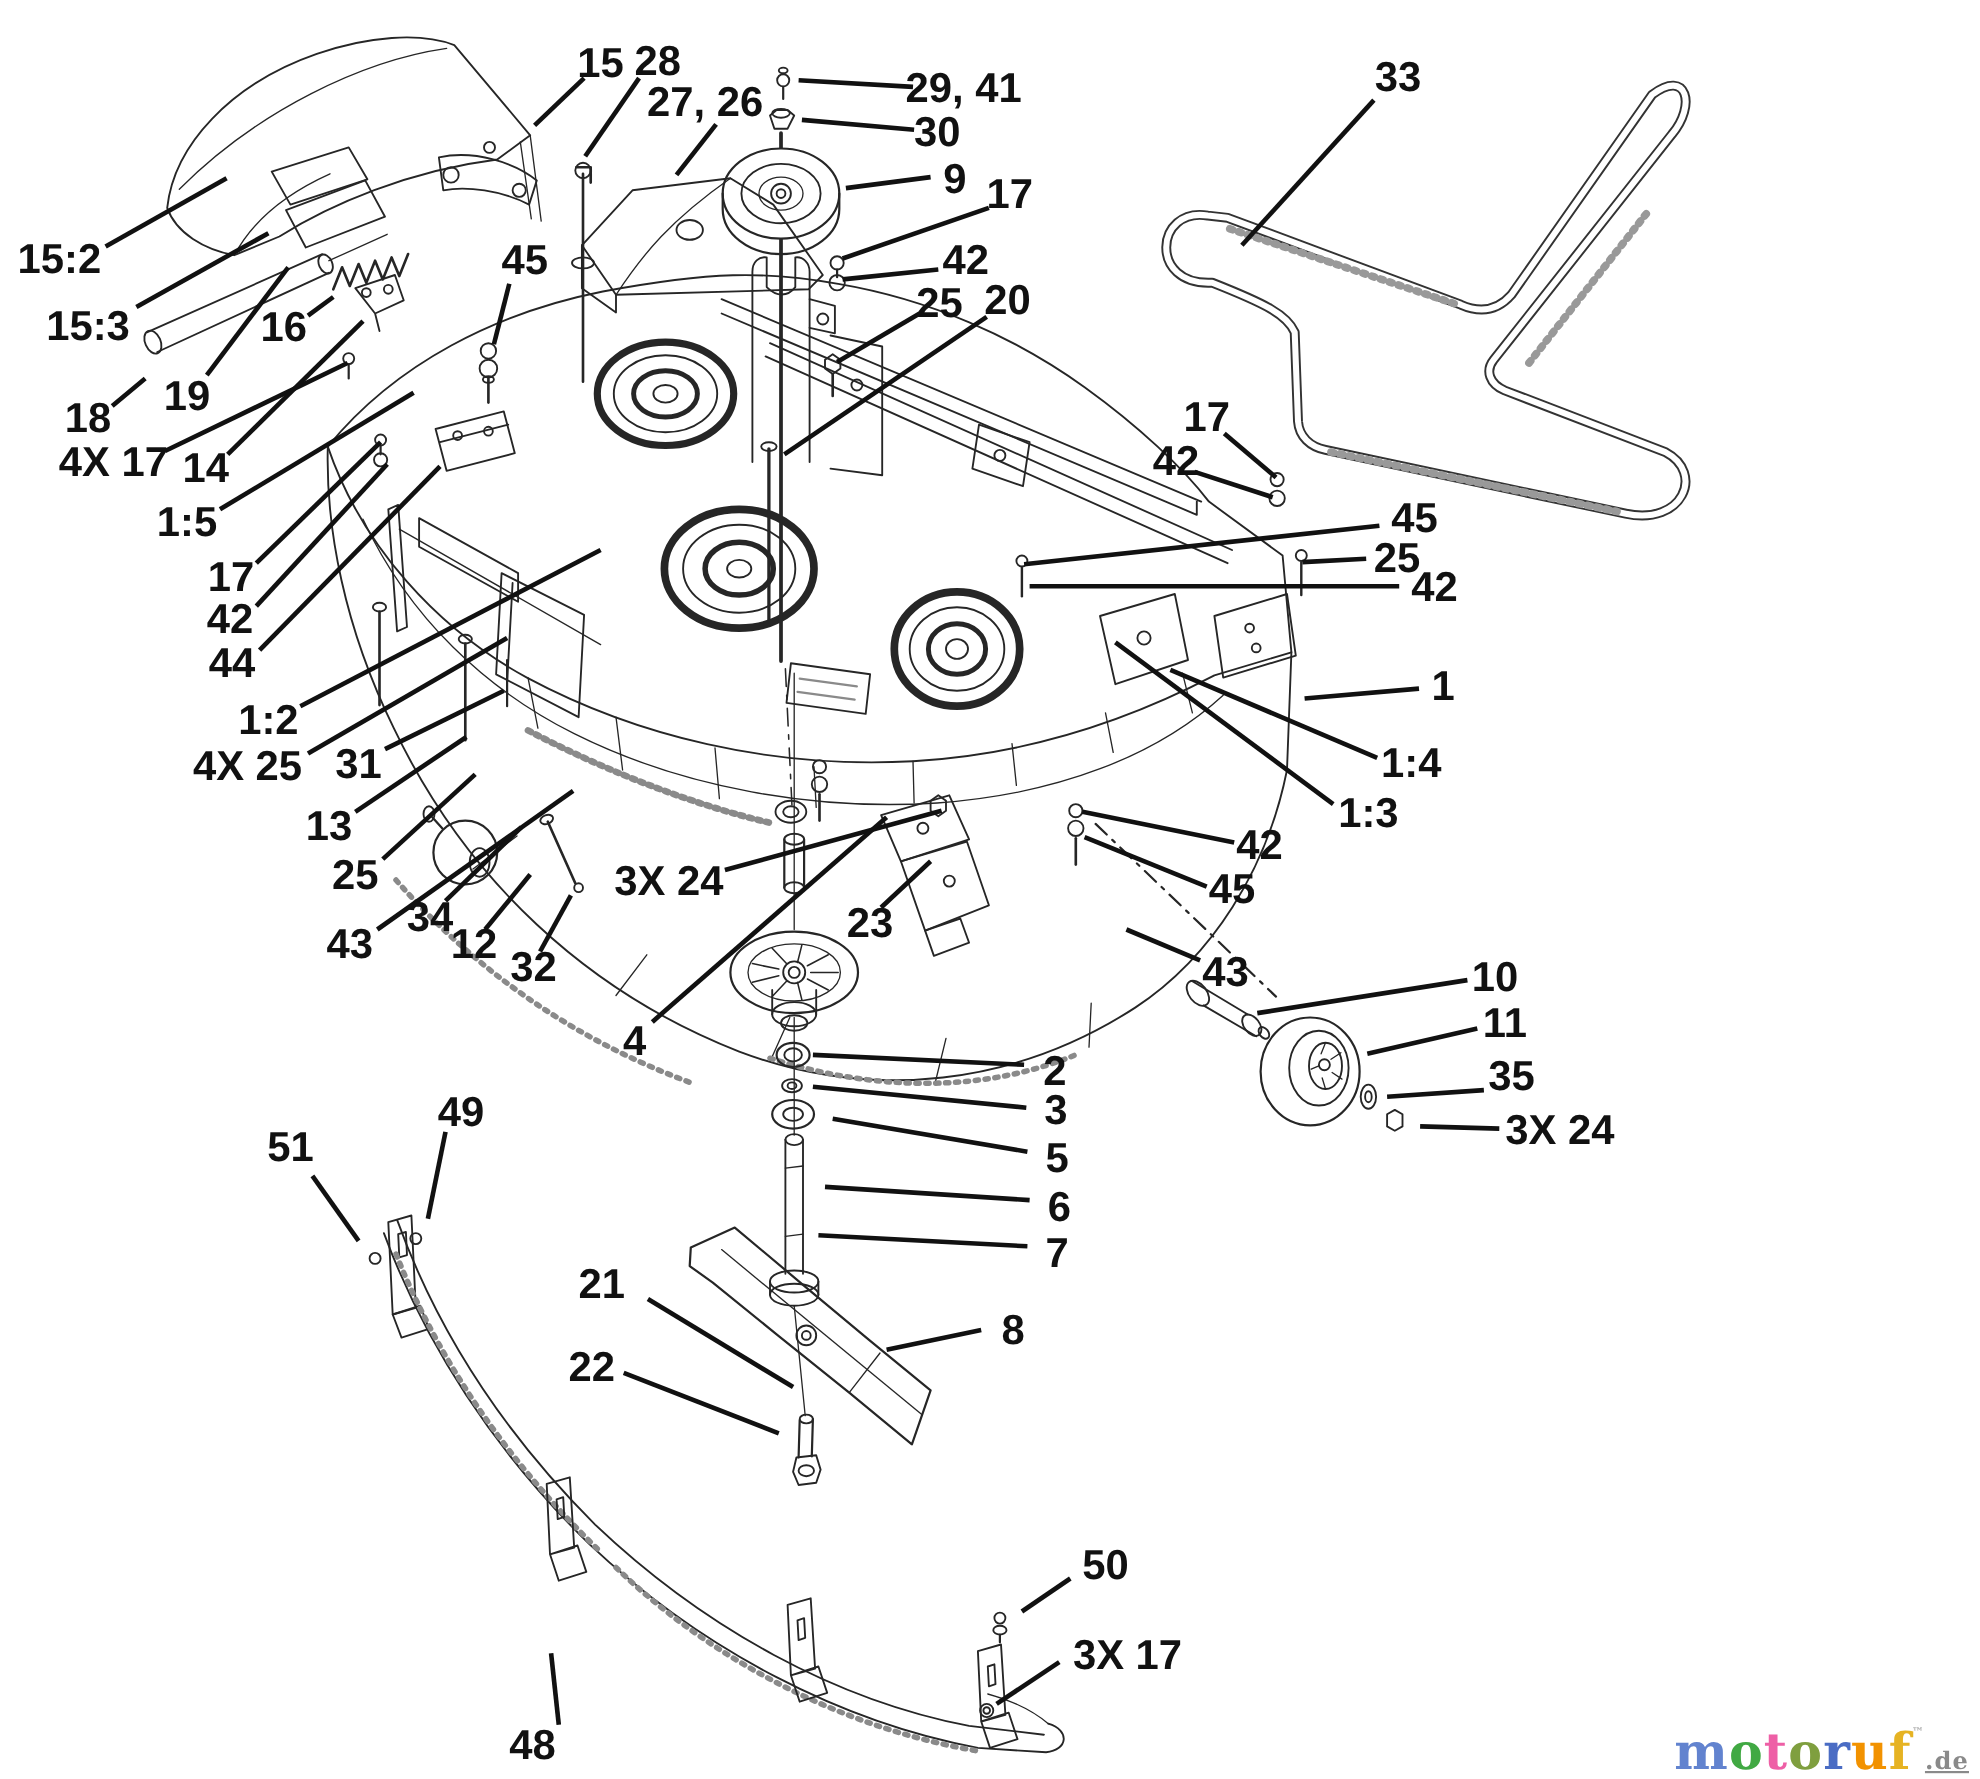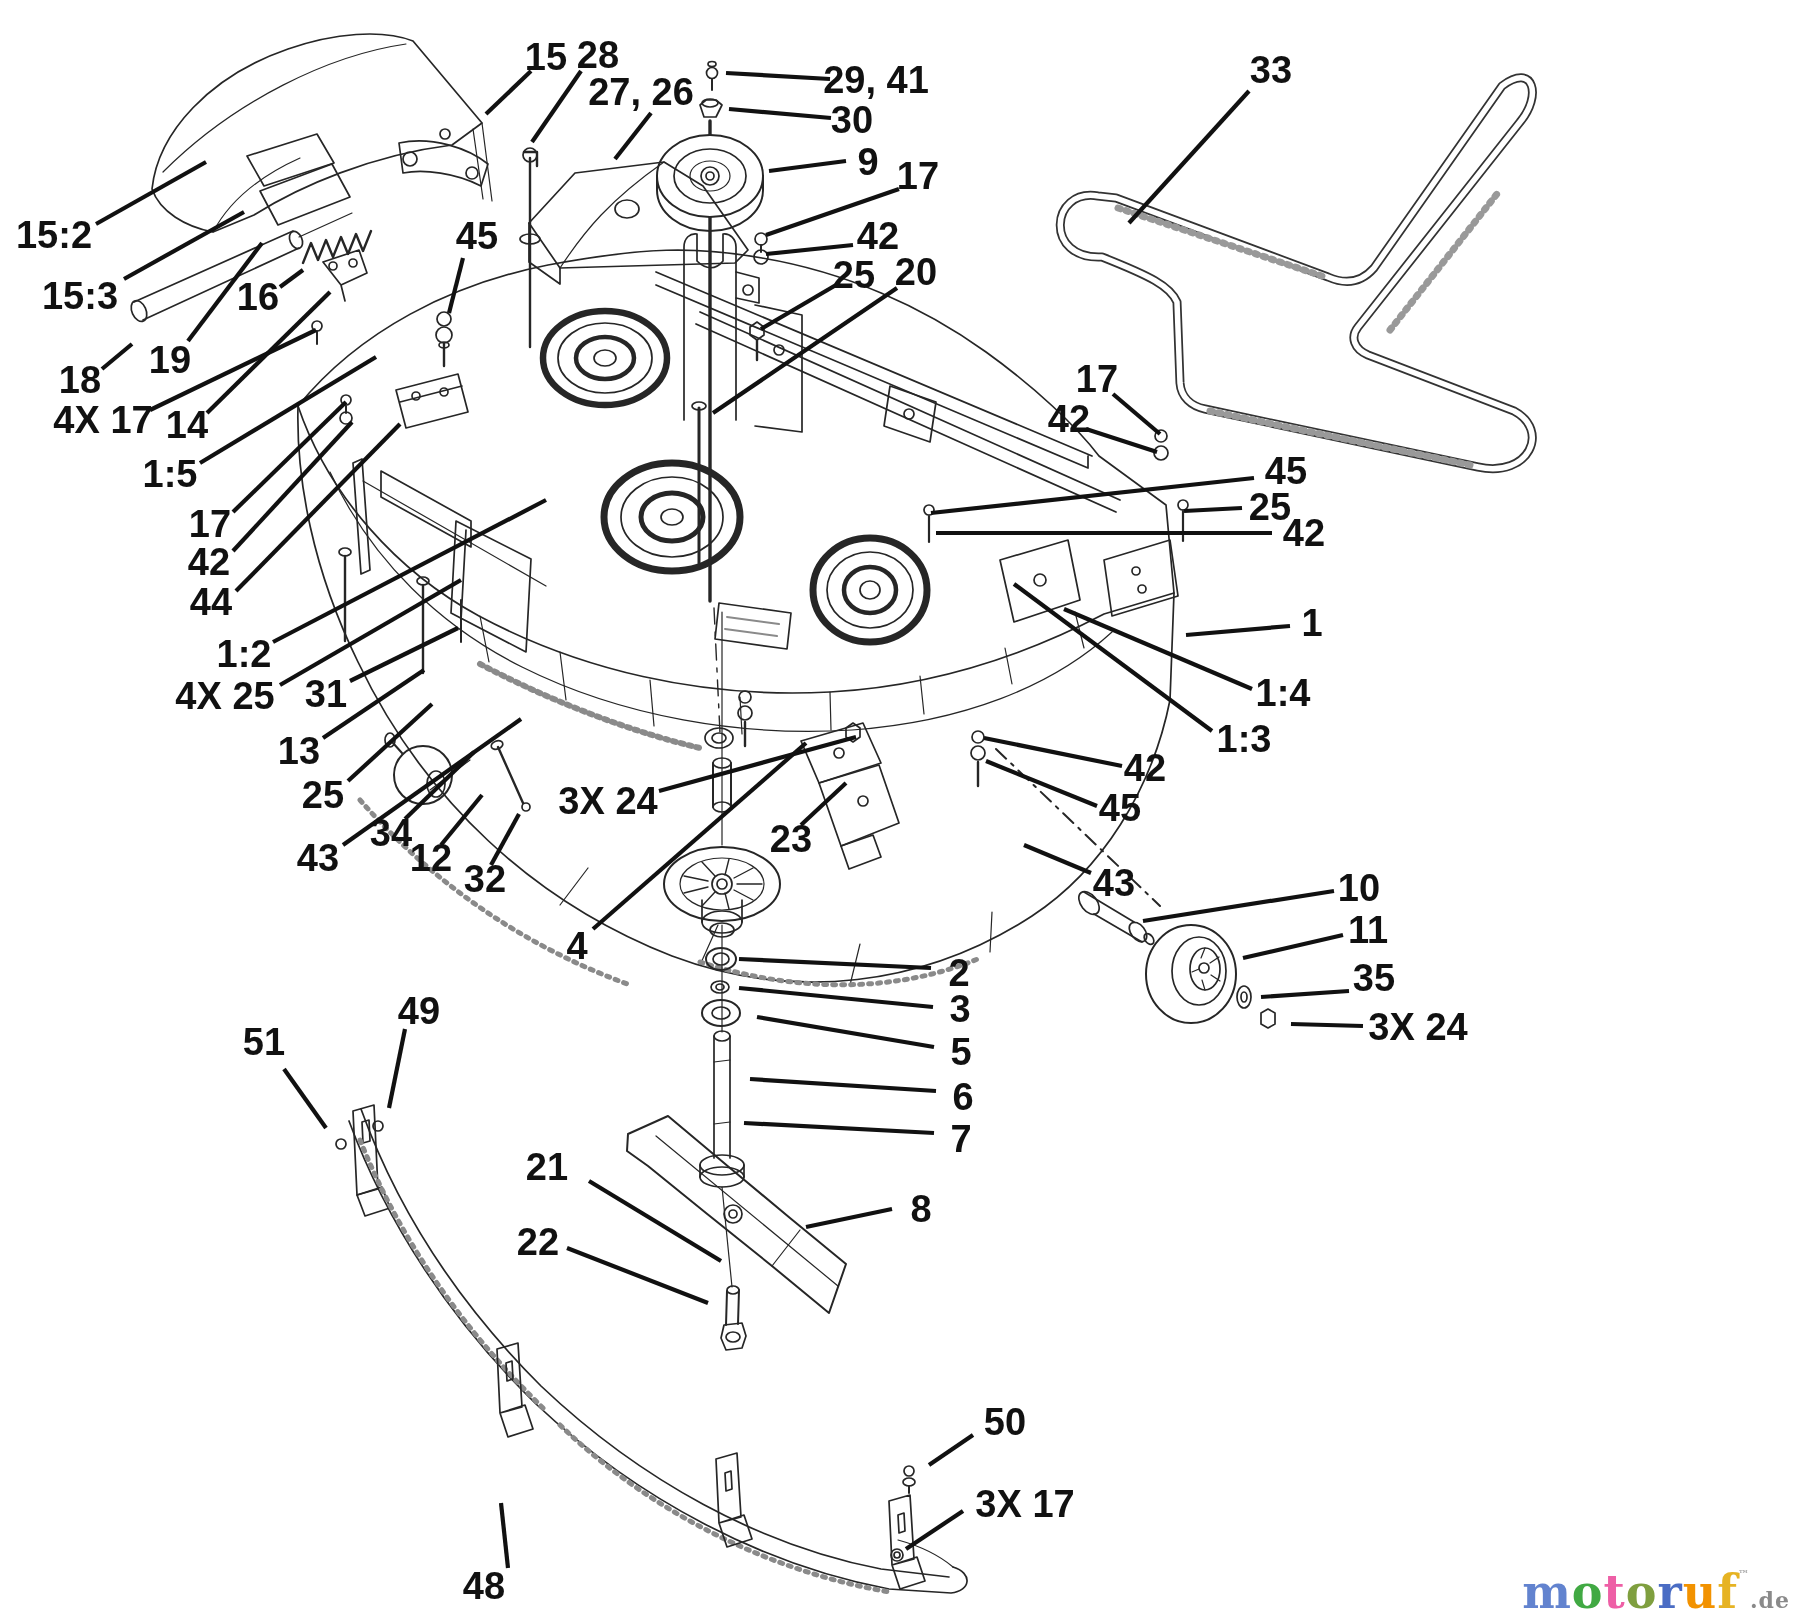--- a/index.html
+++ b/index.html
@@ -2,21 +2,21 @@
 <html><head>
 <meta charset="utf-8">
 <style>
   html,body{margin:0;padding:0;background:#fff;}
   .page{position:relative;width:1800px;height:1617px;background:#fff;overflow:hidden;
         font-family:"Liberation Sans",sans-serif;}
   svg{position:absolute;left:0;top:0;}
   .callout-label{font-family:"Liberation Sans",sans-serif;font-weight:bold;font-size:38px;fill:#111;}
   .watermark{position:absolute;right:10px;bottom:2px;font-family:"DejaVu Serif",serif;
              font-weight:bold;font-size:46px;letter-spacing:1px;line-height:1;}
-  .watermark .wm-suffix{font-size:22px;color:#8a8a8a;font-weight:bold;}
+  .watermark .wm-suffix{font-size:22px;color:#8a8a8a;font-weight:bold;text-decoration:underline;}
   .watermark .wm-tm{font-size:11px;color:#aaa;vertical-align:top;}
 </style>
 </head>
 <body>
 
 <div class="page">
 <svg id="diagram" width="1800" height="1617" viewBox="0 0 1800 1617">
 
   <g id="artwork" stroke="#262626" fill="none" stroke-width="1.7" stroke-linejoin="round" stroke-linecap="round">
 

